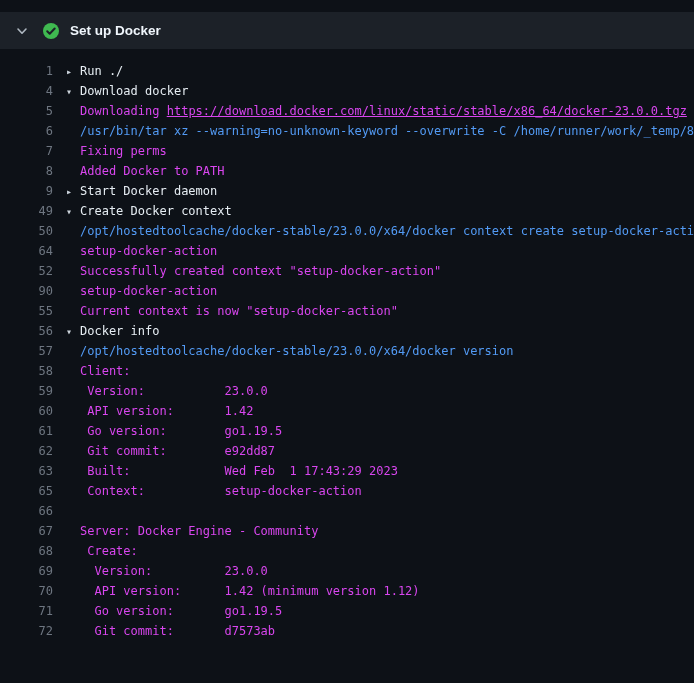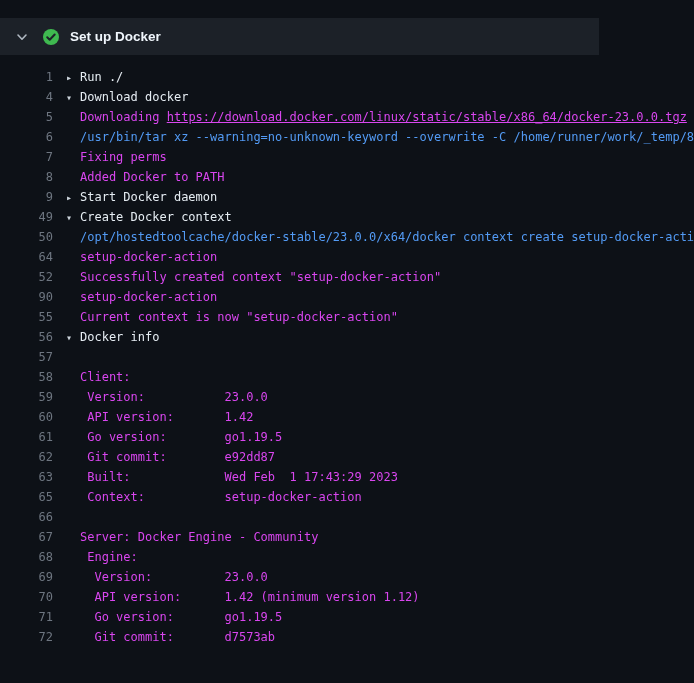--- a/index.html
+++ b/index.html
@@ -5,23 +5,23 @@
   * { box-sizing: border-box; }
   html, body { margin: 0; padding: 0; }
   body {
     width: 694px;
     height: 683px;
     background: #0d1117;
     overflow: hidden;
     font-family: "DejaVu Sans Mono", "Liberation Mono", monospace;
   }
   .step-header {
-    margin-top: 18px;
+    margin-top: 12px;
     height: 37px;
-    width: 599px;
+    width: 694px;
     background: #1c2128;
     display: flex;
     align-items: center;
     padding: 0 14px;
     cursor: pointer;
   }
   .chevron {
     display: inline-flex;
     align-items: center;
     justify-content: center;
@@ -175,20 +175,21 @@
     <span class="content plain">Current context is now "setup-docker-action"</span>
   </div>
 
   <div class="log-line">
     <span class="ln">56</span>
     <span class="content group-expanded"><span class="tri">▾</span><span>Docker info</span></span>
   </div>
 
   <div class="log-line">
     <span class="ln">57</span>
+    <span class="content command">/opt/hostedtoolcache/docker-stable/23.0.0/x64/docker version</span>
   </div>
 
   <div class="log-line">
     <span class="ln">58</span>
     <span class="content plain">Client:</span>
   </div>
 
   <div class="log-line">
     <span class="ln">59</span>
     <span class="content plain"> Version:           23.0.0</span>
@@ -225,21 +226,21 @@
     <span class="content empty"></span>
   </div>
 
   <div class="log-line">
     <span class="ln">67</span>
     <span class="content plain">Server: Docker Engine - Community</span>
   </div>
 
   <div class="log-line">
     <span class="ln">68</span>
-    <span class="content plain"> Engine:</span>
+    <span class="content plain"> Create:</span>
   </div>
 
   <div class="log-line">
     <span class="ln">69</span>
     <span class="content plain">  Version:          23.0.0</span>
   </div>
 
   <div class="log-line">
     <span class="ln">70</span>
     <span class="content plain">  API version:      1.42 (minimum version 1.12)</span>

